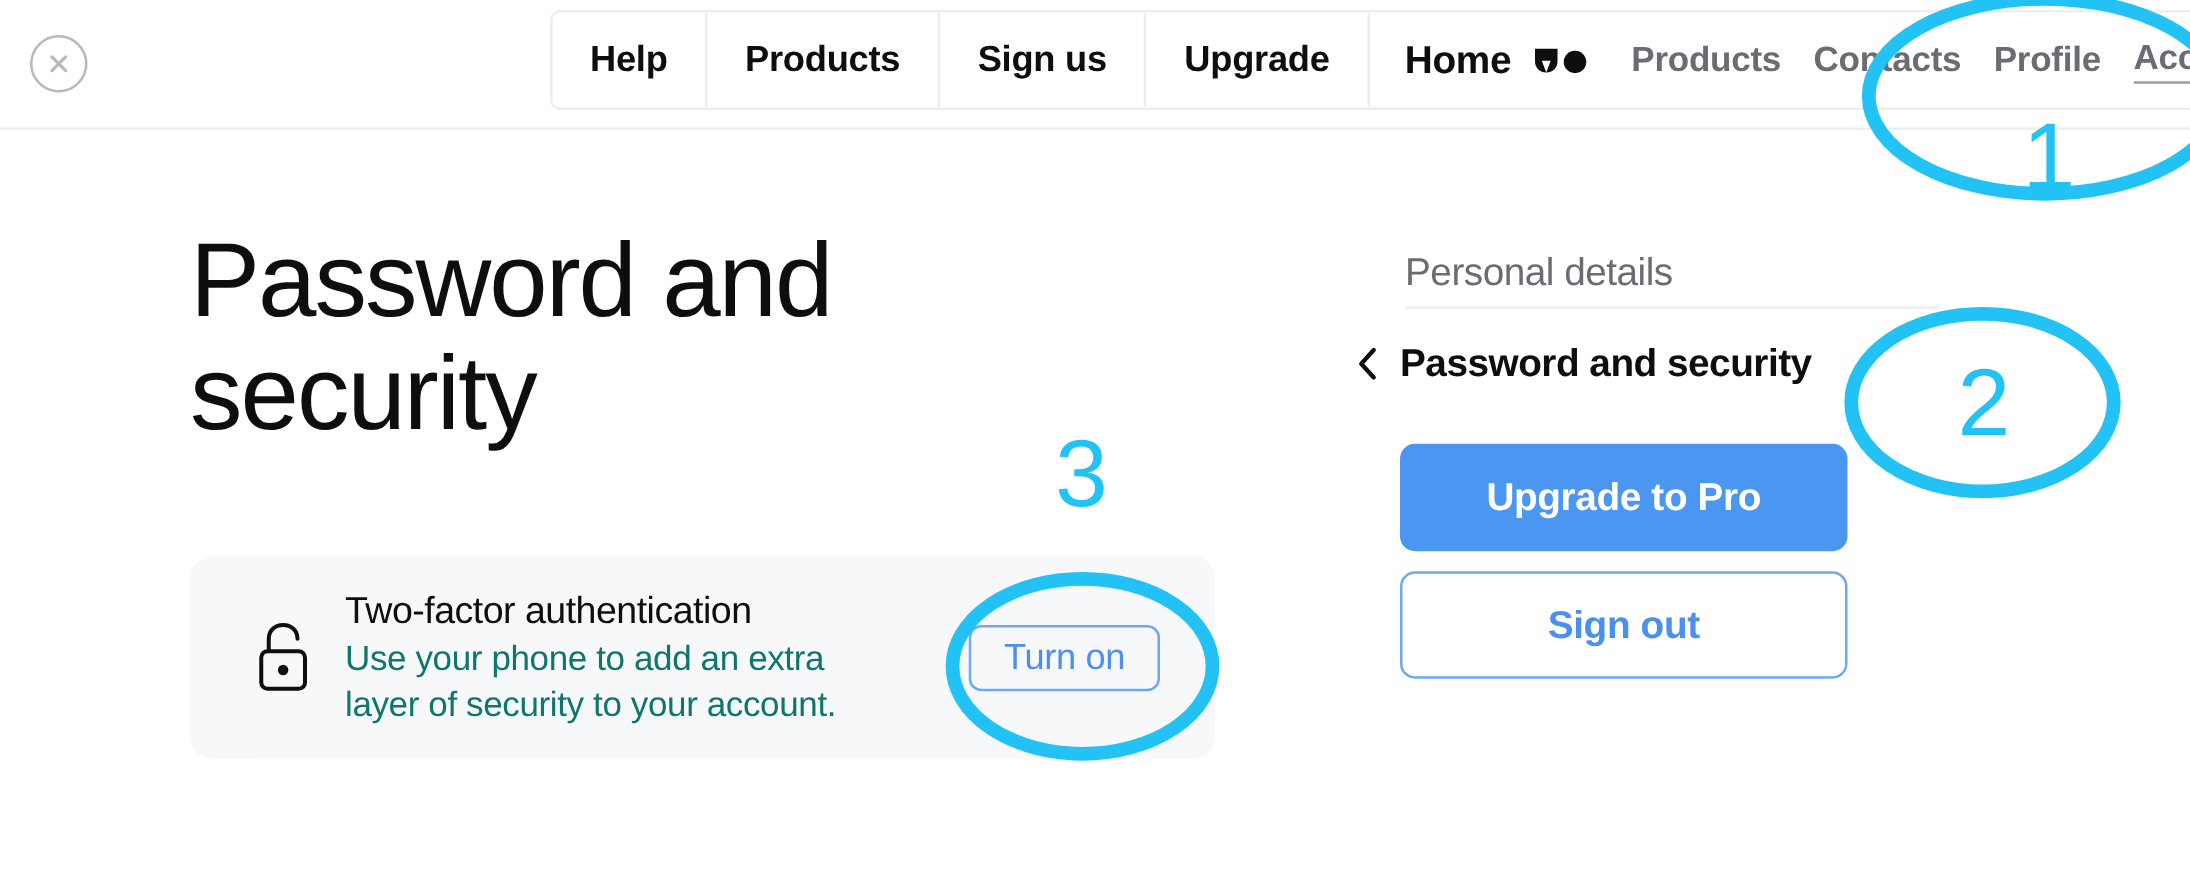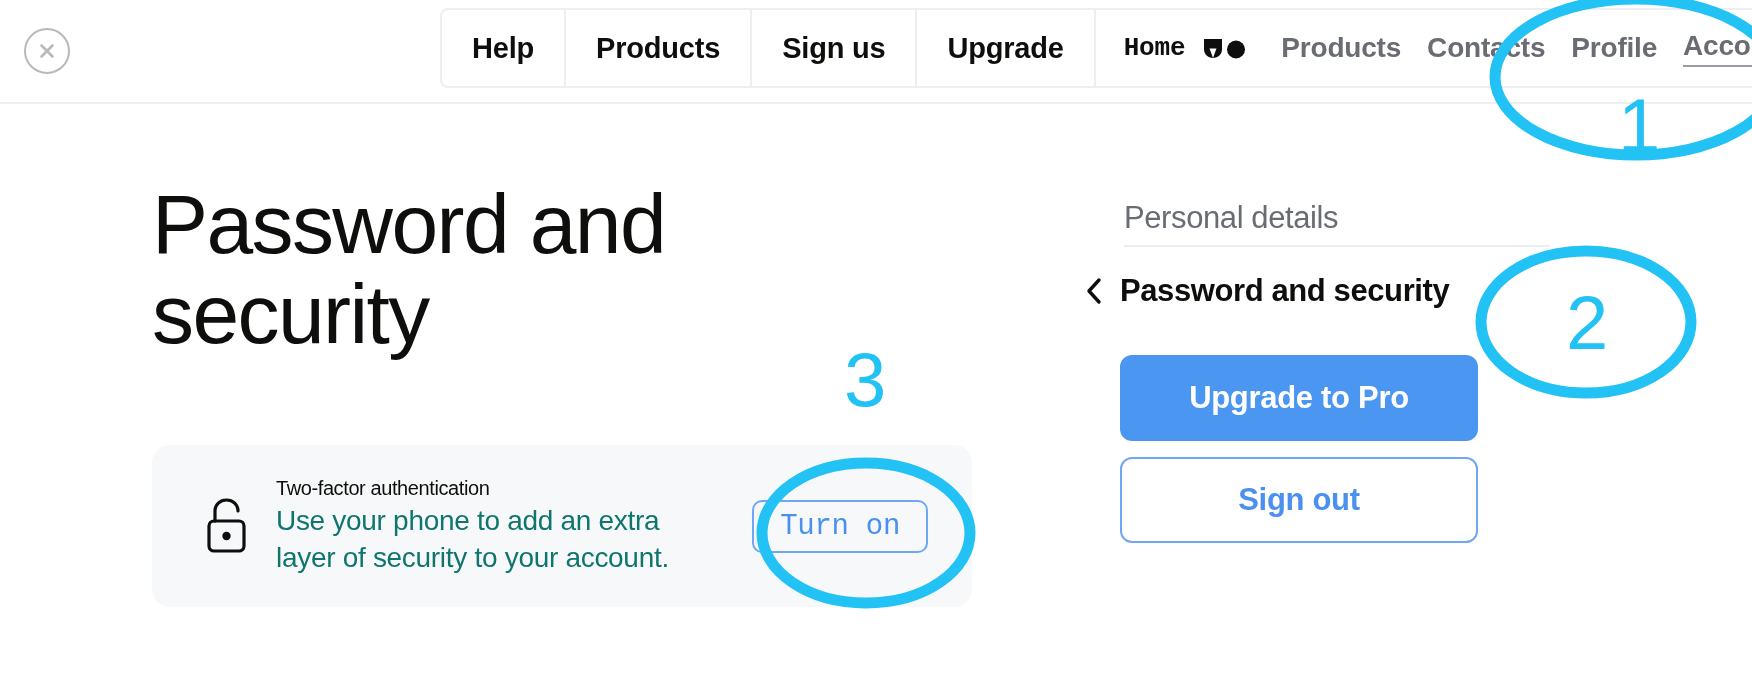--- a/index.html
+++ b/index.html
@@ -74,27 +74,26 @@
   
   #nav-app {
     display: flex;
     align-items: center;
     padding: 0 26px 0 28px;
     border-right: none;
     gap: 0;
   }
 
   #nav-home {
-    font-size: 26px;
+    font-size: 31px;
     font-weight: bold;
     color: #0e0f0c;
     letter-spacing: -0.2px;
     cursor: pointer;
     white-space: nowrap;
-    font-family: Liberation Mono, monospace;
   }
 
   #brand-mark {
     margin-left: 18px;
     margin-right: 34px;
     display: flex;
     align-items: center;
   }
 
   .nav-link {
@@ -150,21 +149,21 @@
     margin-right: 18px;
     display: flex;
     align-items: center;
     justify-content: center;
     flex: none;
   }
 
   #twofa-text { flex: 1 1 auto; padding-top: 2px; }
 
   #twofa-title {
-    font-size: 20px;
+    font-size: 30px;
     color: #0e0f0c;
     letter-spacing: -0.4px;
     margin-bottom: 3px;
   }
 
   #twofa-desc {
     font-size: 28px;
     line-height: 1.32;
     color: #0f766e;
     letter-spacing: -0.3px;
@@ -176,21 +175,21 @@
     margin-right: 44px;
     margin-left: 10px;
     padding: 8px 26px;
     border: 2px solid #6fa6f5;
     border-radius: 10px;
     background: transparent;
     color: #4b90ef;
     font-size: 29px;
     letter-spacing: -0.3px;
     cursor: pointer;
-    font-family: Liberation Mono, monospace;
+    font-family: Liberation Sans, sans-serif;
     white-space: nowrap;
   }
 
   
   #rail {
     position: absolute;
     left: 1120px;
     top: 96px;
     width: 430px;
   }

